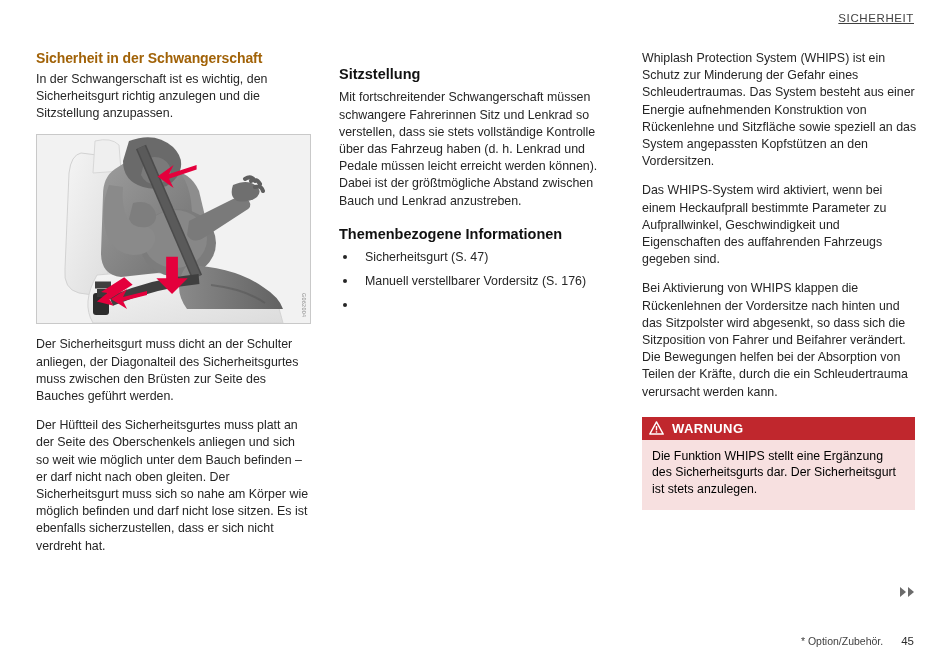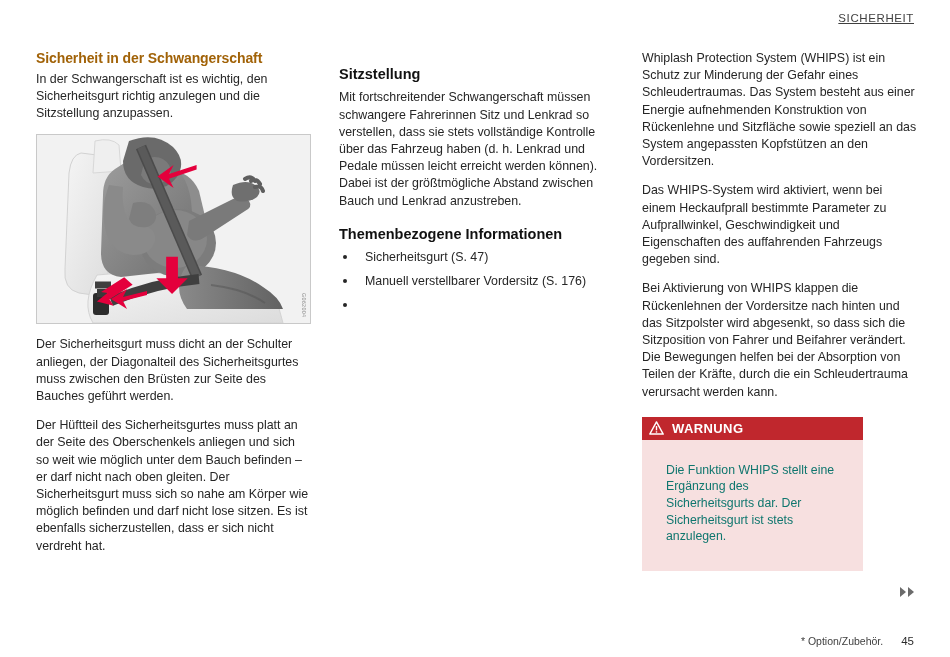--- a/index.html
+++ b/index.html
@@ -127,21 +127,21 @@
     top: 6px;
     width: 4px;
     height: 4px;
     border-radius: 50%;
     background: #262626;
   }
 
   
   .warning {
     margin-top: 16px;
-    width: 221px;
+    width: 273px;
     background: #f7e0e0;
   }
   .warning-head {
     background: #c0272d;
     height: 23px;
     display: flex;
     align-items: center;
     padding-left: 7px;
     gap: 8px;
   }
@@ -153,24 +153,24 @@
   .warning-head .warn-label {
     color: #ffffff;
     font-weight: bold;
     font-size: 13px;
     letter-spacing: 0.4px;
   }
   .warning-body {
     padding: 8px 10px 12px 10px;
   }
   .warning-body p {
-    margin: 14px;
+    margin: 0;
     font-size: 12.3px;
     line-height: 16.6px;
-    color: #0f766e;
+    color: #000000;
   }
 
   
   .footer {
     position: absolute;
     left: 36px;
     right: 36px;
     bottom: 10px;
     height: 60px;
   }

